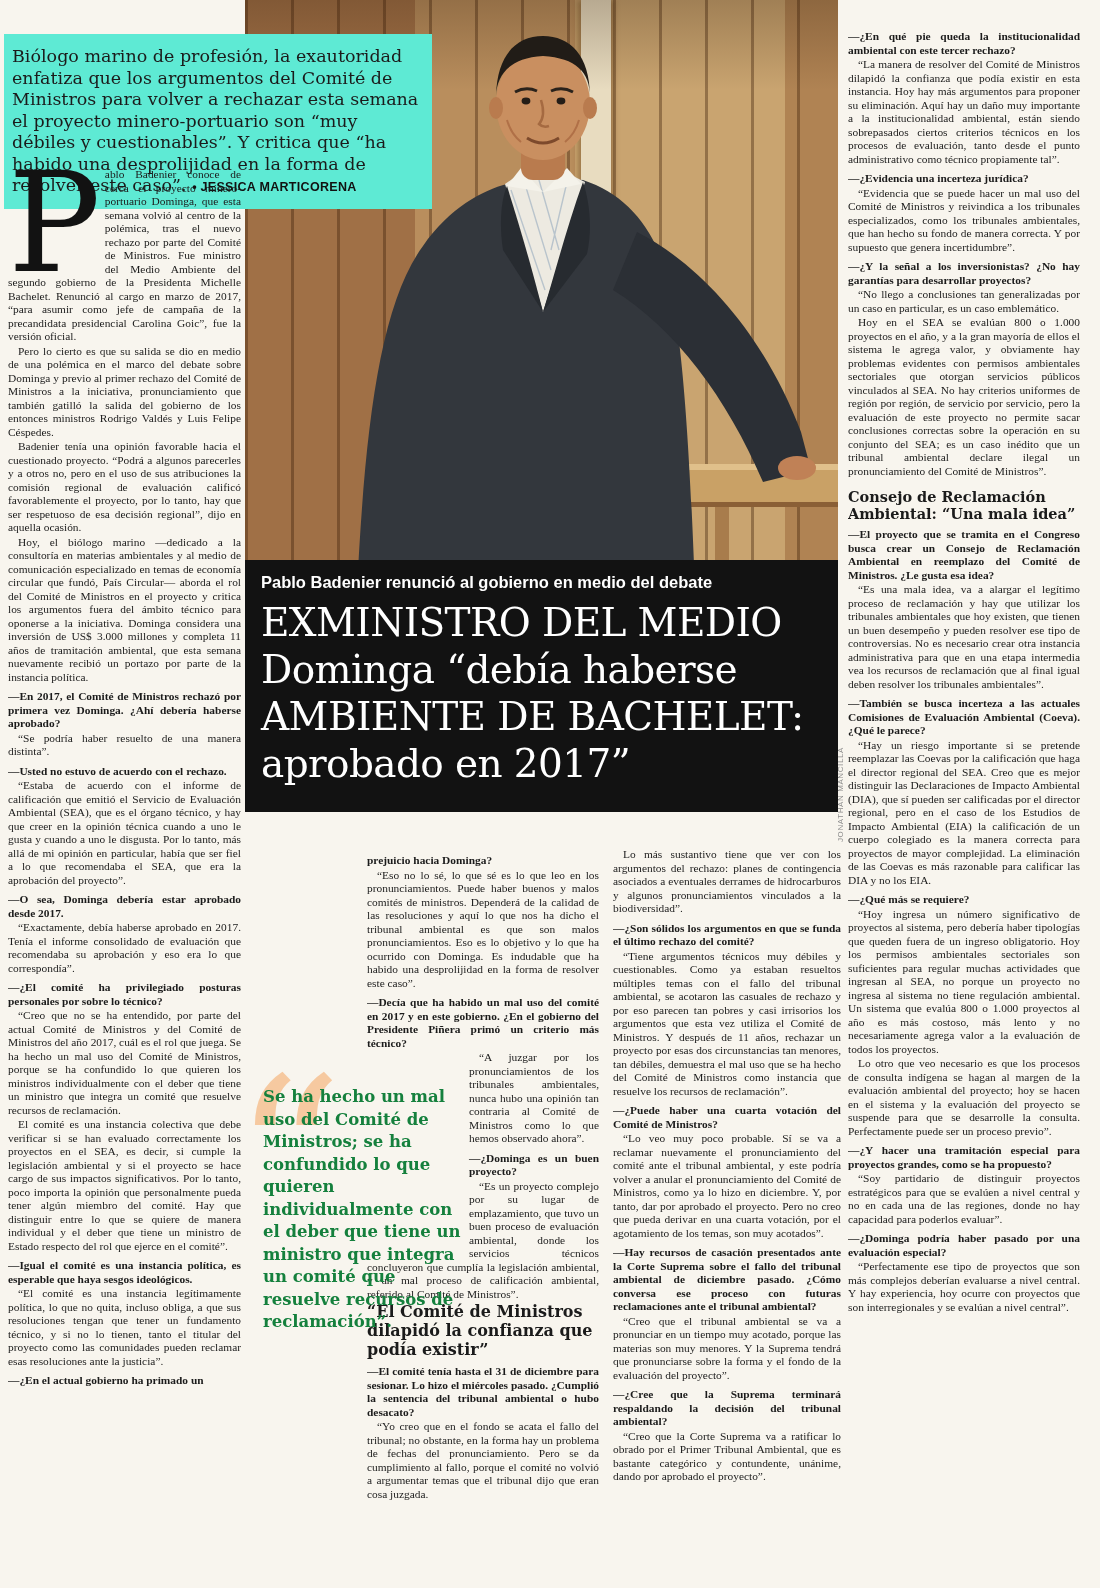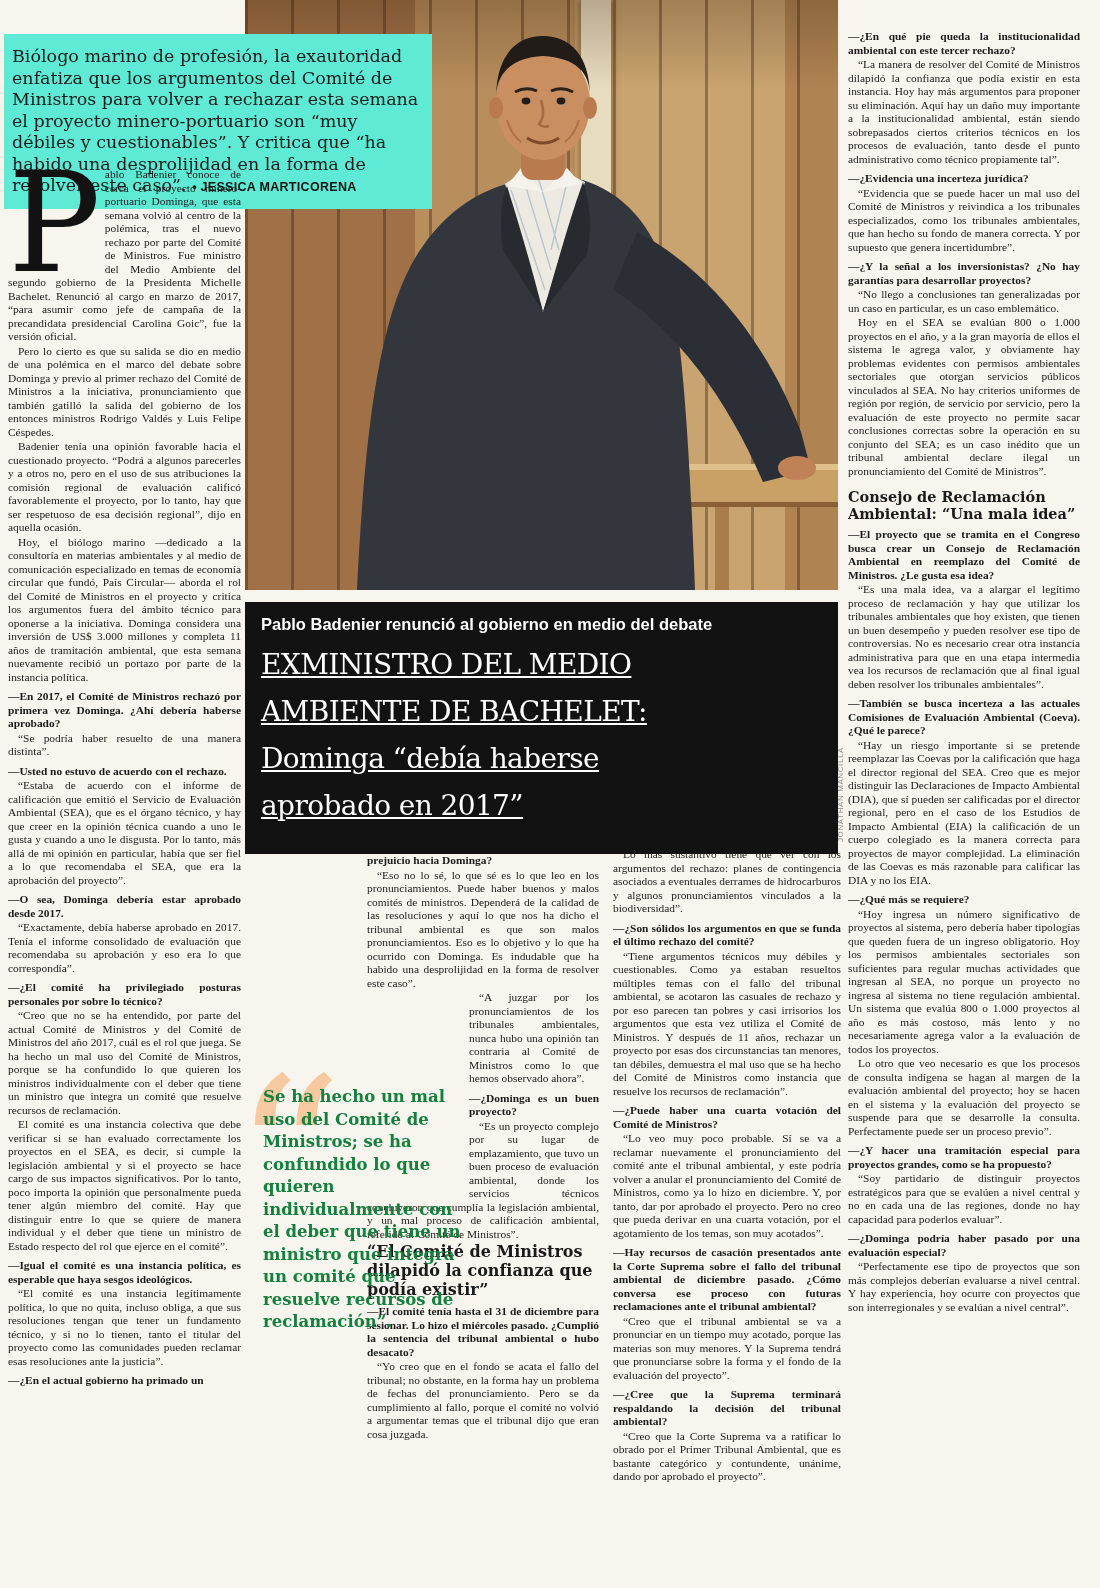--- a/index.html
+++ b/index.html
@@ -17,24 +17,24 @@
   .wood-shade{position:absolute;inset:0;background:linear-gradient(180deg,rgba(40,20,5,.25),rgba(40,20,5,0) 90px);}
   .figure-svg{position:absolute;inset:0;}
 
   
   .lede{position:absolute;left:4px;top:34px;width:428px;box-sizing:border-box;background:#5eead4;
         padding:12px 10px 10px 8px;font-family:"DejaVu Serif",serif;font-size:17.5px;line-height:21.5px;color:#14141
 4;}
   .byline{font-family:"Liberation Sans",sans-serif;font-weight:700;font-size:12.5px;letter-spacing:.3px;color:#111;}
 
   
-  .headline-box{position:absolute;left:245px;top:602px;width:593px;height:252px;box-sizing:border-box;
+  .headline-box{position:absolute;left:245px;top:560px;width:593px;height:252px;box-sizing:border-box;
         background:#121212;color:#fff;padding:12px 18px 0 16px;}
   .kicker{font-family:"Liberation Sans",sans-serif;font-weight:700;font-size:16.5px;line-height:20px;margin:0 0 7px;}
-  .headline{font-family:"DejaVu Serif",serif;font-weight:400;font-size:28px;line-height:47px;letter-spacing:-.6px;text-decoration:underline;}
+  .headline{font-family:"DejaVu Serif",serif;font-weight:400;font-size:39px;line-height:47px;letter-spacing:-.6px;}
 
   .photo-credit{position:absolute;left:836px;top:742px;height:100px;
         font-family:"Liberation Sans",sans-serif;font-size:8px;letter-spacing:.6px;color:#8d8d8d;
         writing-mode:vertical-rl;transform:rotate(180deg);}
 
   
   .col{position:absolute;text-align:justify;font-size:11.4px;line-height:13.5px;overflow:hidden;}
   #col-left{left:8px;top:168px;width:233px;height:1420px;}
   #col-middle{left:367px;top:848px;width:232px;height:742px;}
   #col-third{left:613px;top:848px;width:228px;height:742px;}
@@ -108,22 +108,22 @@
 
   <div class="lede">
     <span>Biólogo marino de profesión, la exautoridad enfatiza que los argumentos del Comité de Ministros para volver a rechazar esta semana el proyecto minero-portuario son “muy débiles y cuestionables”. Y critica que “ha habido una desprolijidad en la forma de resolver este caso”.</span>
     <span class="byline">• JESSICA MARTICORENA</span>
   </div>
 
   <div class="headline-box">
     <p class="kicker">Pablo Badenier renunció al gobierno en medio del debate</p>
     <div class="headline">
       <div>EXMINISTRO DEL MEDIO</div>
+      <div>Dominga “debía haberse</div>
       <div>AMBIENTE DE BACHELET:</div>
-      <div>Dominga “debía haberse</div>
       <div>aprobado en 2017”</div>
     </div>
   </div>
 
   <div class="photo-credit">JONATHAN MANCILLA</div>
 
   <div class="pull-quote">
     <div class="pq-mark">“</div>
     <div class="pq-text">Se ha hecho un mal uso del Comité de Ministros; se ha confundido lo que quieren individualmente con el deber que tiene un ministro que integra un comité que resuelve recursos de reclamación”.</div>
   </div>
@@ -142,20 +142,21 @@
       <p class="q">—¿El comité ha privilegiado posturas personales por sobre lo técnico?</p>
       <p class="a">“Creo que no se ha entendido, por parte del actual Comité de Ministros y del Comité de Ministros del año 2017, cuál es el rol que juega. Se ha hecho un mal uso del Comité de Ministros, porque se ha confundido lo que quieren los ministros individualmente con el deber que tiene un ministro que integra un comité que resuelve recursos de reclamación.</p>
       <p class="a">El comité es una instancia colectiva que debe verificar si se han evaluado correctamente los proyectos en el SEA, es decir, si cumple la legislación ambiental y si el proyecto se hace cargo de sus impactos significativos. Por lo tanto, poco importa la opinión que personalmente pueda tener algún miembro del comité. Hay que distinguir entre lo que se quiere de manera individual y el deber que tiene un ministro de Estado respecto del rol que ejerce en el comité”.</p>
       <p class="q">—Igual el comité es una instancia política, es esperable que haya sesgos ideológicos.</p>
       <p class="a">“El comité es una instancia legítimamente política, lo que no quita, incluso obliga, a que sus resoluciones tengan que tener un fundamento técnico, y si no lo tienen, tanto el titular del proyecto como las comunidades pueden reclamar esas resoluciones ante la justicia”.</p>
       <p class="q">—¿En el actual gobierno ha primado un</p>
     </div>
   <div class="col" id="col-middle">
       <p class="q">prejuicio hacia Dominga?</p>
       <p class="a">“Eso no lo sé, lo que sé es lo que leo en los pronunciamientos. Puede haber buenos y malos comités de ministros. Dependerá de la calidad de las resoluciones y aquí lo que nos ha dicho el tribunal ambiental es que son malos pronunciamientos. Eso es lo objetivo y lo que ha ocurrido con Dominga. Es indudable que ha habido una desprolijidad en la forma de resolver este caso”.</p>
+      <p class="q">—Decía que ha habido un mal uso del comité en 2017 y en este gobierno. ¿En el gobierno del Presidente Piñera primó un criterio más técnico?</p>
       <div class="pq-spacer"></div>
       <p class="a">“A juzgar por los pronunciamientos de los tribunales ambientales, nunca hubo una opinión tan contraria al Comité de Ministros como lo que hemos observado ahora”.</p>
       <p class="q">—¿Dominga es un buen proyecto?</p>
       <p class="a">“Es un proyecto complejo por su lugar de emplazamiento, que tuvo un buen proceso de evaluación ambiental, donde los servicios técnicos concluyeron que cumplía la legislación ambiental, y un mal proceso de calificación ambiental, referido al Comité de Ministros”.</p>
       <p class="subhead">“El Comité de Ministros dilapidó la confianza que podía existir”</p>
       <p class="q">—El comité tenía hasta el 31 de diciembre para sesionar. Lo hizo el miércoles pasado. ¿Cumplió la sentencia del tribunal ambiental o hubo desacato?</p>
       <p class="a">“Yo creo que en el fondo se acata el fallo del tribunal; no obstante, en la forma hay un problema de fechas del pronunciamiento. Pero se da cumplimiento al fallo, porque el comité no volvió a argumentar temas que el tribunal dijo que eran cosa juzgada.</p>
     </div>
   <div class="col" id="col-third">
       <p class="a">Lo más sustantivo tiene que ver con los argumentos del rechazo: planes de contingencia asociados a eventuales derrames de hidrocarburos y algunos pronunciamientos vinculados a la biodiversidad”.</p>

